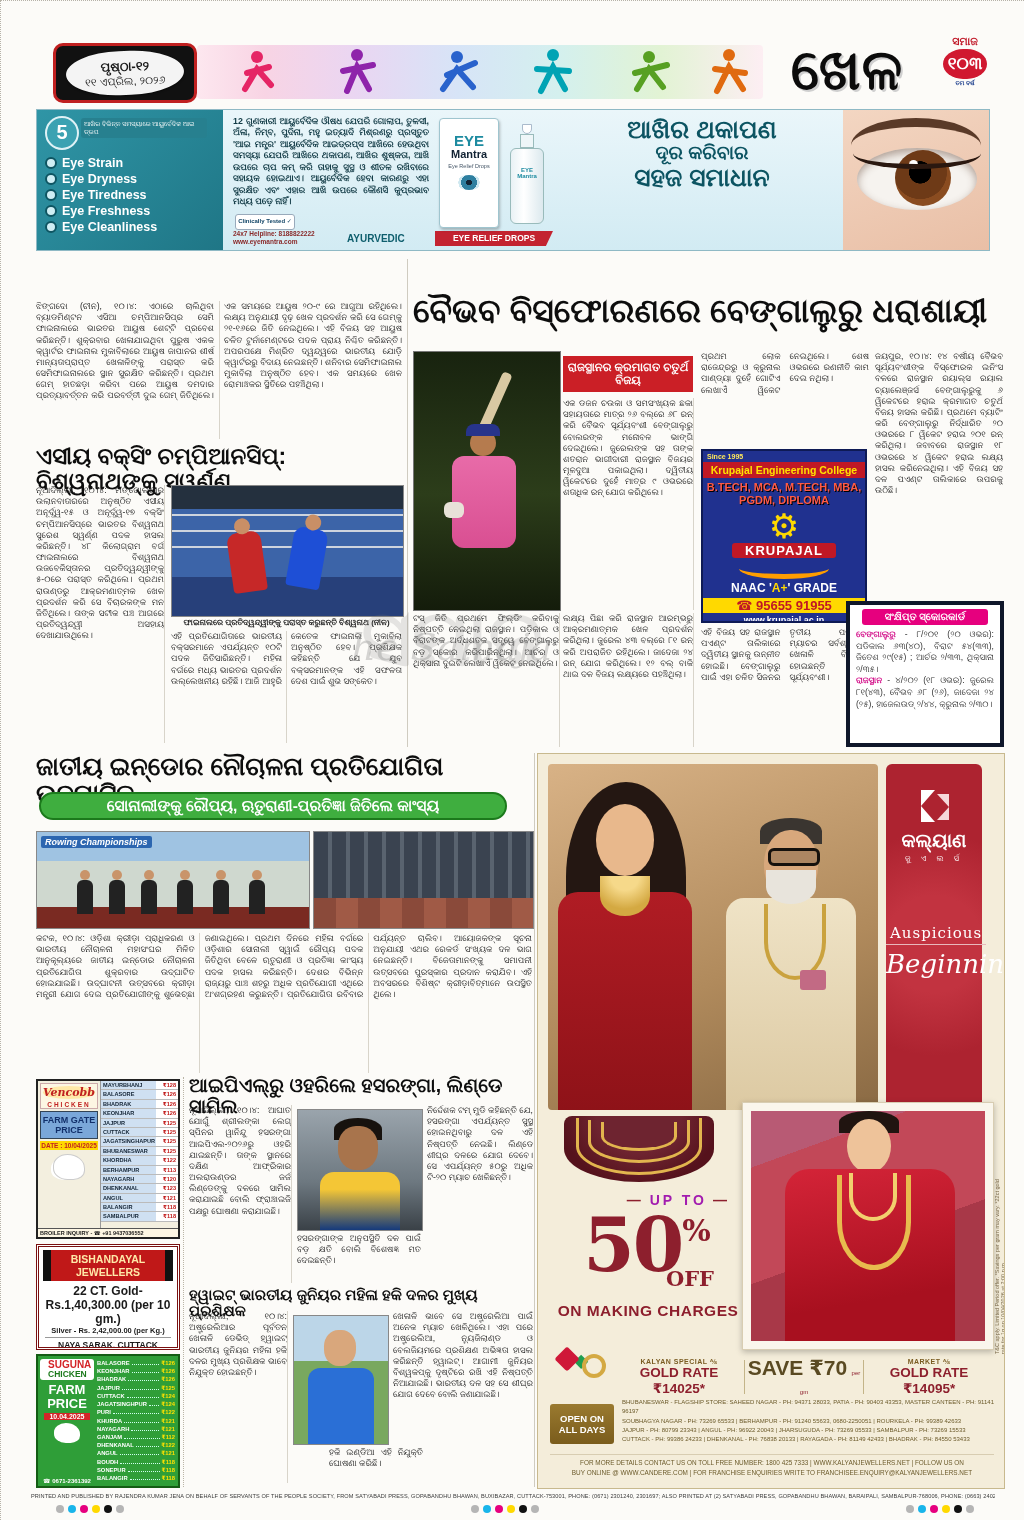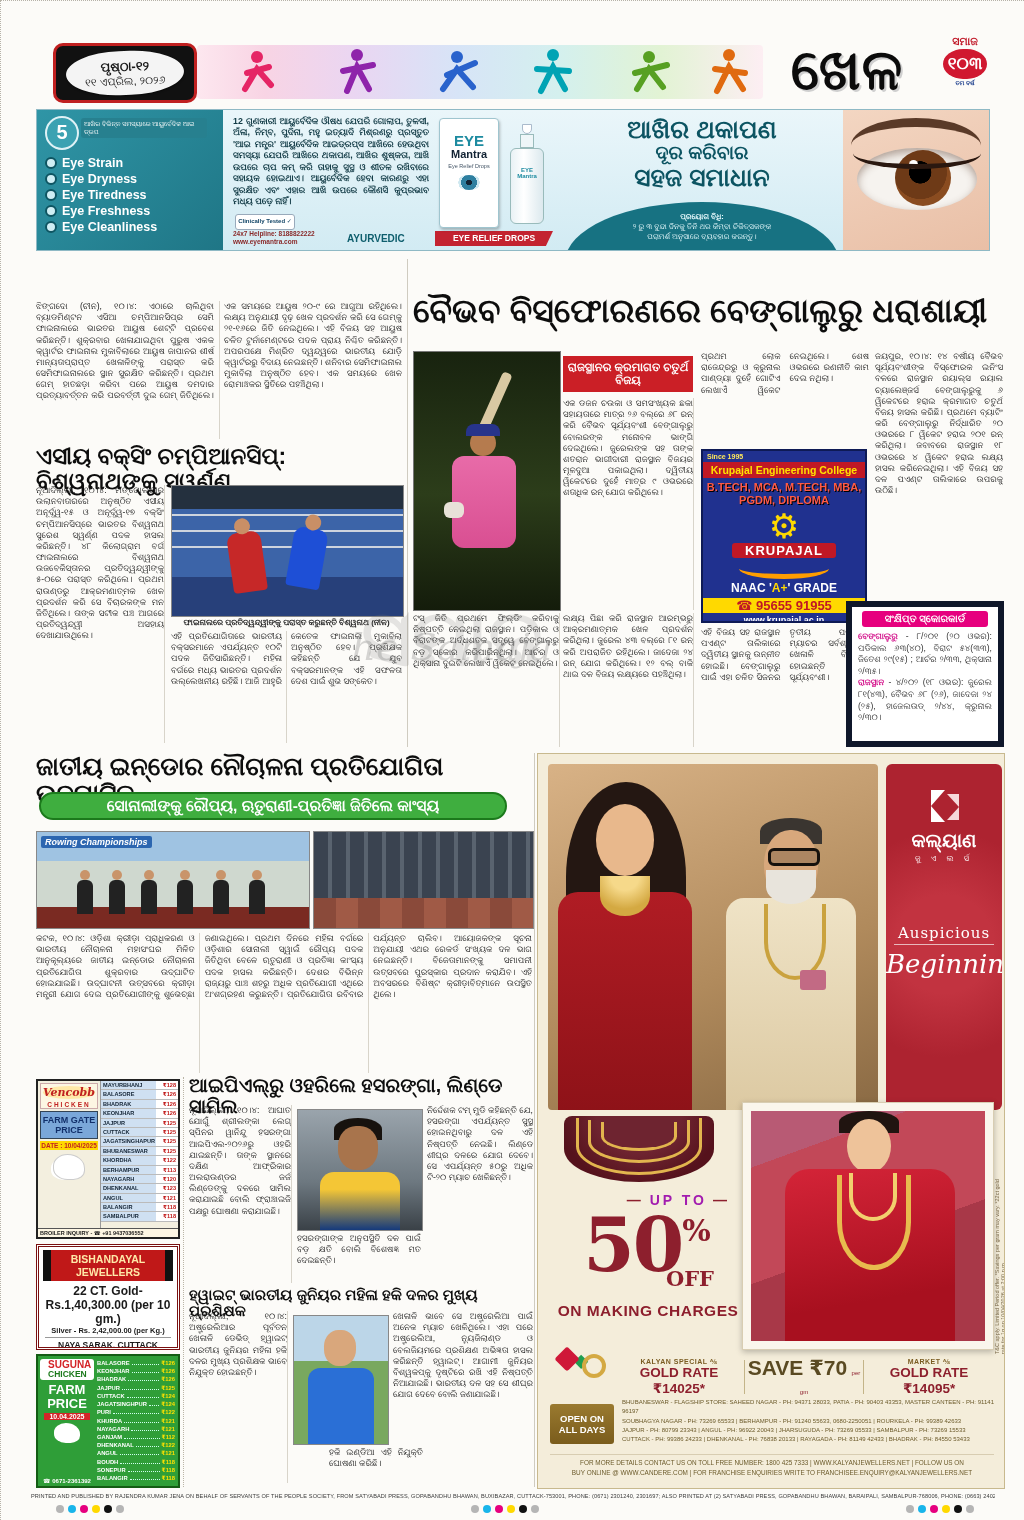--- a/index.html
+++ b/index.html
@@ -83,21 +83,21 @@
   .krup .s95{font-size:7px;font-weight:bold;color:#ffe95c;padding:2px 4px;}
   .krup .nm{background:#c01825;color:#ffe100;font-size:10.5px;font-weight:900;text-align:center;padding:2px 1px;}
   .krup .crs{color:#ff5a45;font-size:11px;font-weight:900;text-align:center;line-height:1.15;padding:3px 2px;text-shadow:1px 1px 0 #000;}
   .krup .gear{font-size:34px;color:#ffd900;text-align:center;line-height:34px;}
   .krup .kbrand{width:104px;margin:0 auto;background:#c01825;color:#fff;font-size:13px;font-weight:900;text-align:center;border-radius:3px;letter-spacing:1px;}
   .krup .smile{width:90px;height:16px;margin:0 auto;border-bottom:5px solid #ff9d00;border-radius:0 0 50% 50%;}
   .krup .naac{font-size:12px;font-weight:900;text-align:center;margin-top:2px;}
   .krup .naac b{color:#ffd900;}
   .krup .ph{background:#ffd900;color:#c01825;font-size:13px;font-weight:900;text-align:center;margin-top:3px;}
   .krup .web{font-size:9px;font-weight:bold;text-align:center;color:#fff;padding:2px 0;}
-  .score{left:845px;top:600px;width:158px;height:146px;background:#fff;border:6px solid #0f172a;padding:4px 6px;box-sizing:border-box;}
+  .score{left:845px;top:600px;width:158px;height:146px;background:#fff;border:4px solid #0f172a;padding:4px 6px;box-sizing:border-box;}
   .score .tt{width:126px;margin:0 auto 4px;background:#e6007e;color:#fff;font-size:10px;font-weight:bold;text-align:center;border-radius:3px;padding:2px 0;}
   .score .ln{font-size:8.6px;line-height:1.35;text-align:justify;color:#333;}
   .score .tm{color:#d4148c;font-weight:bold;}
   .wmark{left:286px;top:592px;width:330px;height:150px;pointer-events:none;text-align:center;}
   .wmark .w1{font-size:78px;font-weight:900;color:rgba(120,120,120,.18);line-height:90px;}
   .wmark .w2{margin-top:-58px;font-family:"DejaVu Serif",serif;font-style:italic;font-size:38px;color:rgba(110,110,110,.28);}
   
   .h-row{left:35px;top:752px;width:496px;font-size:25px;}
   .grpill{left:38px;top:791px;width:452px;background:#3fae3f;border:2px solid #1c7a1c;border-radius:14px;color:#fff;font-size:15.5px;font-weight:bold;text-align:center;padding:3px 6px;}
   .rph1{left:35px;top:830px;width:272px;height:96px;background:linear-gradient(180deg,#9fc3e2 0 30%,#cfd8cf 30% 78%,#7a2a22 78%);overflow:hidden;border:1px solid #888;}
@@ -168,21 +168,21 @@
   .kw-face{position:absolute;left:48px;top:40px;width:58px;height:72px;border-radius:50%;background:#e8b88c;}
   .kw-blouse{position:absolute;left:10px;top:128px;width:134px;height:220px;border-radius:20px 20px 0 0;background:linear-gradient(180deg,#b01c24,#8e1218);}
   .kw-neck{position:absolute;left:52px;top:112px;width:50px;height:40px;border-radius:0 0 50% 50%;background:radial-gradient(circle at 50% 0,#f6d98a 30%,#d4a942 70%);}
   .km-face{position:absolute;left:216px;top:66px;width:54px;height:70px;border-radius:48%;background:#d8a87c;}
   .km-hair{position:absolute;left:212px;top:54px;width:62px;height:26px;border-radius:50% 50% 0 0;background:#3a3530;}
   .km-beard{position:absolute;left:218px;top:106px;width:50px;height:34px;border-radius:0 0 50% 50%;background:#e8e4dc;}
   .km-glass{position:absolute;left:220px;top:84px;width:46px;height:12px;border:3px solid #15110d;border-radius:6px;background:rgba(40,30,20,.25);}
   .km-kurta{position:absolute;left:178px;top:134px;width:130px;height:214px;border-radius:18px 18px 0 0;background:linear-gradient(180deg,#efe3c6,#dcc9a2);}
   .km-mala{position:absolute;left:216px;top:140px;width:54px;height:72px;border:4px solid #caa23e;border-top:0;border-radius:0 0 50% 50%;}
   .km-pock{position:absolute;left:252px;top:206px;width:26px;height:20px;background:#c26a84;border-radius:3px;}
-  .kred{position:absolute;left:348px;top:10px;width:116px;height:346px;background:radial-gradient(circle at 50% 52%,#c23340 0 26%,#ad2330 60%);border-radius:6px;color:#fff;text-align:center;}
+  .kred{position:absolute;left:348px;top:10px;width:96px;height:346px;background:radial-gradient(circle at 50% 52%,#c23340 0 26%,#ad2330 60%);border-radius:6px;color:#fff;text-align:center;}
   .klogo{margin:26px auto 6px;width:34px;height:34px;position:relative;}
   .klogo .t1{position:absolute;left:4px;top:0;width:0;height:0;border-top:16px solid #fff;border-right:14px solid transparent;border-bottom:16px solid #fff;border-left:0;}
   .klogo .t2{position:absolute;right:2px;top:4px;width:0;height:0;border-top:13px solid #f6d8da;border-left:12px solid transparent;border-bottom:13px solid #f6d8da;}
   .kname{font-size:19px;font-weight:900;}
   .kjew{font-size:8px;letter-spacing:4px;margin-top:2px;}
   .kausp{margin-top:60px;font-family:"DejaVu Serif",serif;font-size:15px;letter-spacing:1px;border-bottom:1px solid #e8b8bc;display:inline-block;padding:0 4px 2px;}
   .kbeg{font-family:"DejaVu Serif",serif;font-style:italic;font-size:26px;margin-top:4px;}
   .kneck{position:absolute;left:26px;top:362px;width:150px;height:66px;background:radial-gradient(ellipse at 50% 0,#6e2430 0 40%,#55121c 75%);border-radius:8px 8px 50% 50%;}
   .kneck .a1,.kneck .a2,.kneck .a3{position:absolute;left:50%;transform:translateX(-50%);border:3px solid #e2b54e;border-top:0;border-radius:0 0 50% 50%;}
   .kneck .a1{top:6px;width:70px;height:26px;} .kneck .a2{top:4px;width:96px;height:40px;} .kneck .a3{top:2px;width:120px;height:54px;}
@@ -312,25 +312,20 @@
     <div class="abs ebot">
       <div class="tip"></div>
         <div class="cap"></div>
       <div class="bod">EYE Mantra</div>
     </div>
     <div class="abs ehl">
       <div class="l1">ଆଖିର ଥକାପଣ</div>
       <div class="l2">ଦୂର କରିବାର</div>
       <div class="l3">ସହଜ ସମାଧାନ</div>
     </div>
-    <div class="abs euse">
-      <b>ପ୍ରୟୋଗ ବିଧି:</b><br>
-      <span>୨ ରୁ ୩ ବୁନ୍ଦା ଦିନକୁ ତିନି ଥର କିମ୍ବା ଚିକିତ୍ସକଙ୍କ</span><br>
-      <span>ପରାମର୍ଶ ଅନୁସାରେ ବ୍ୟବହାର କରନ୍ତୁ।</span>
-    </div>
     <div class="abs eeye">
       <div class="brow"></div>
       <div class="scl">
           <div class="irs"></div>
           <div class="hi"></div>
         </div>
       <div class="lash"></div>
     </div>
   </div>
 

